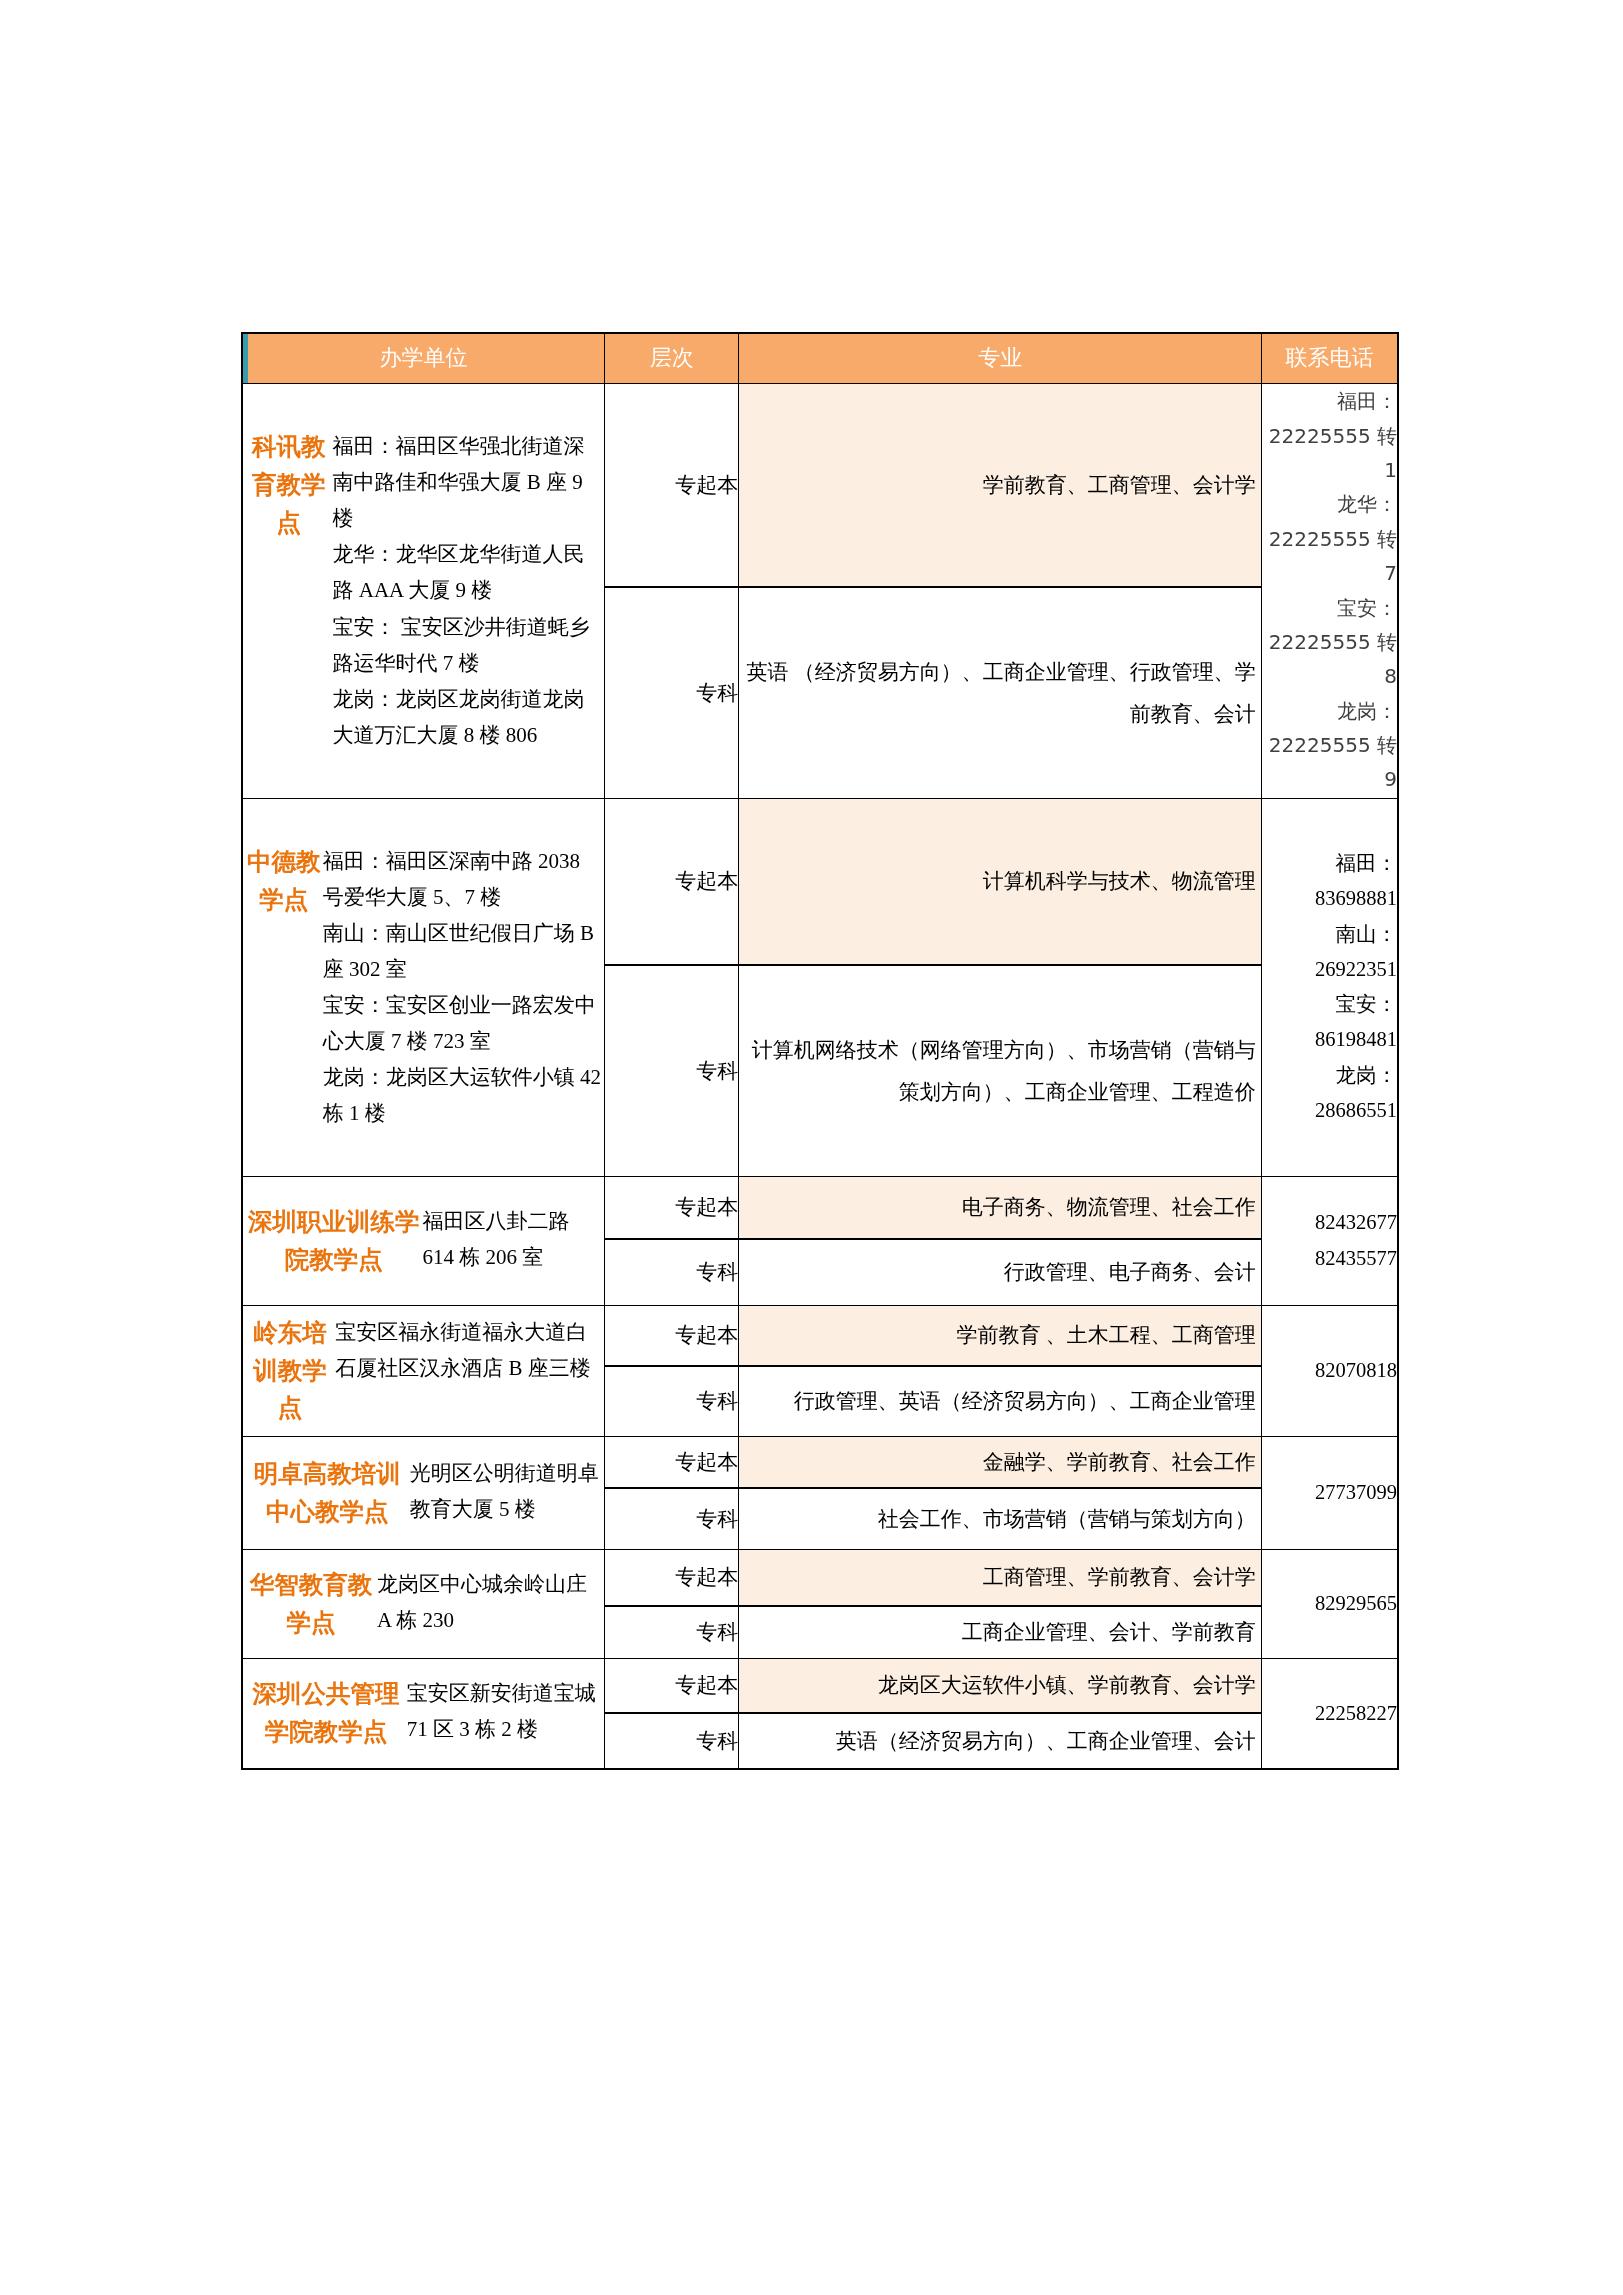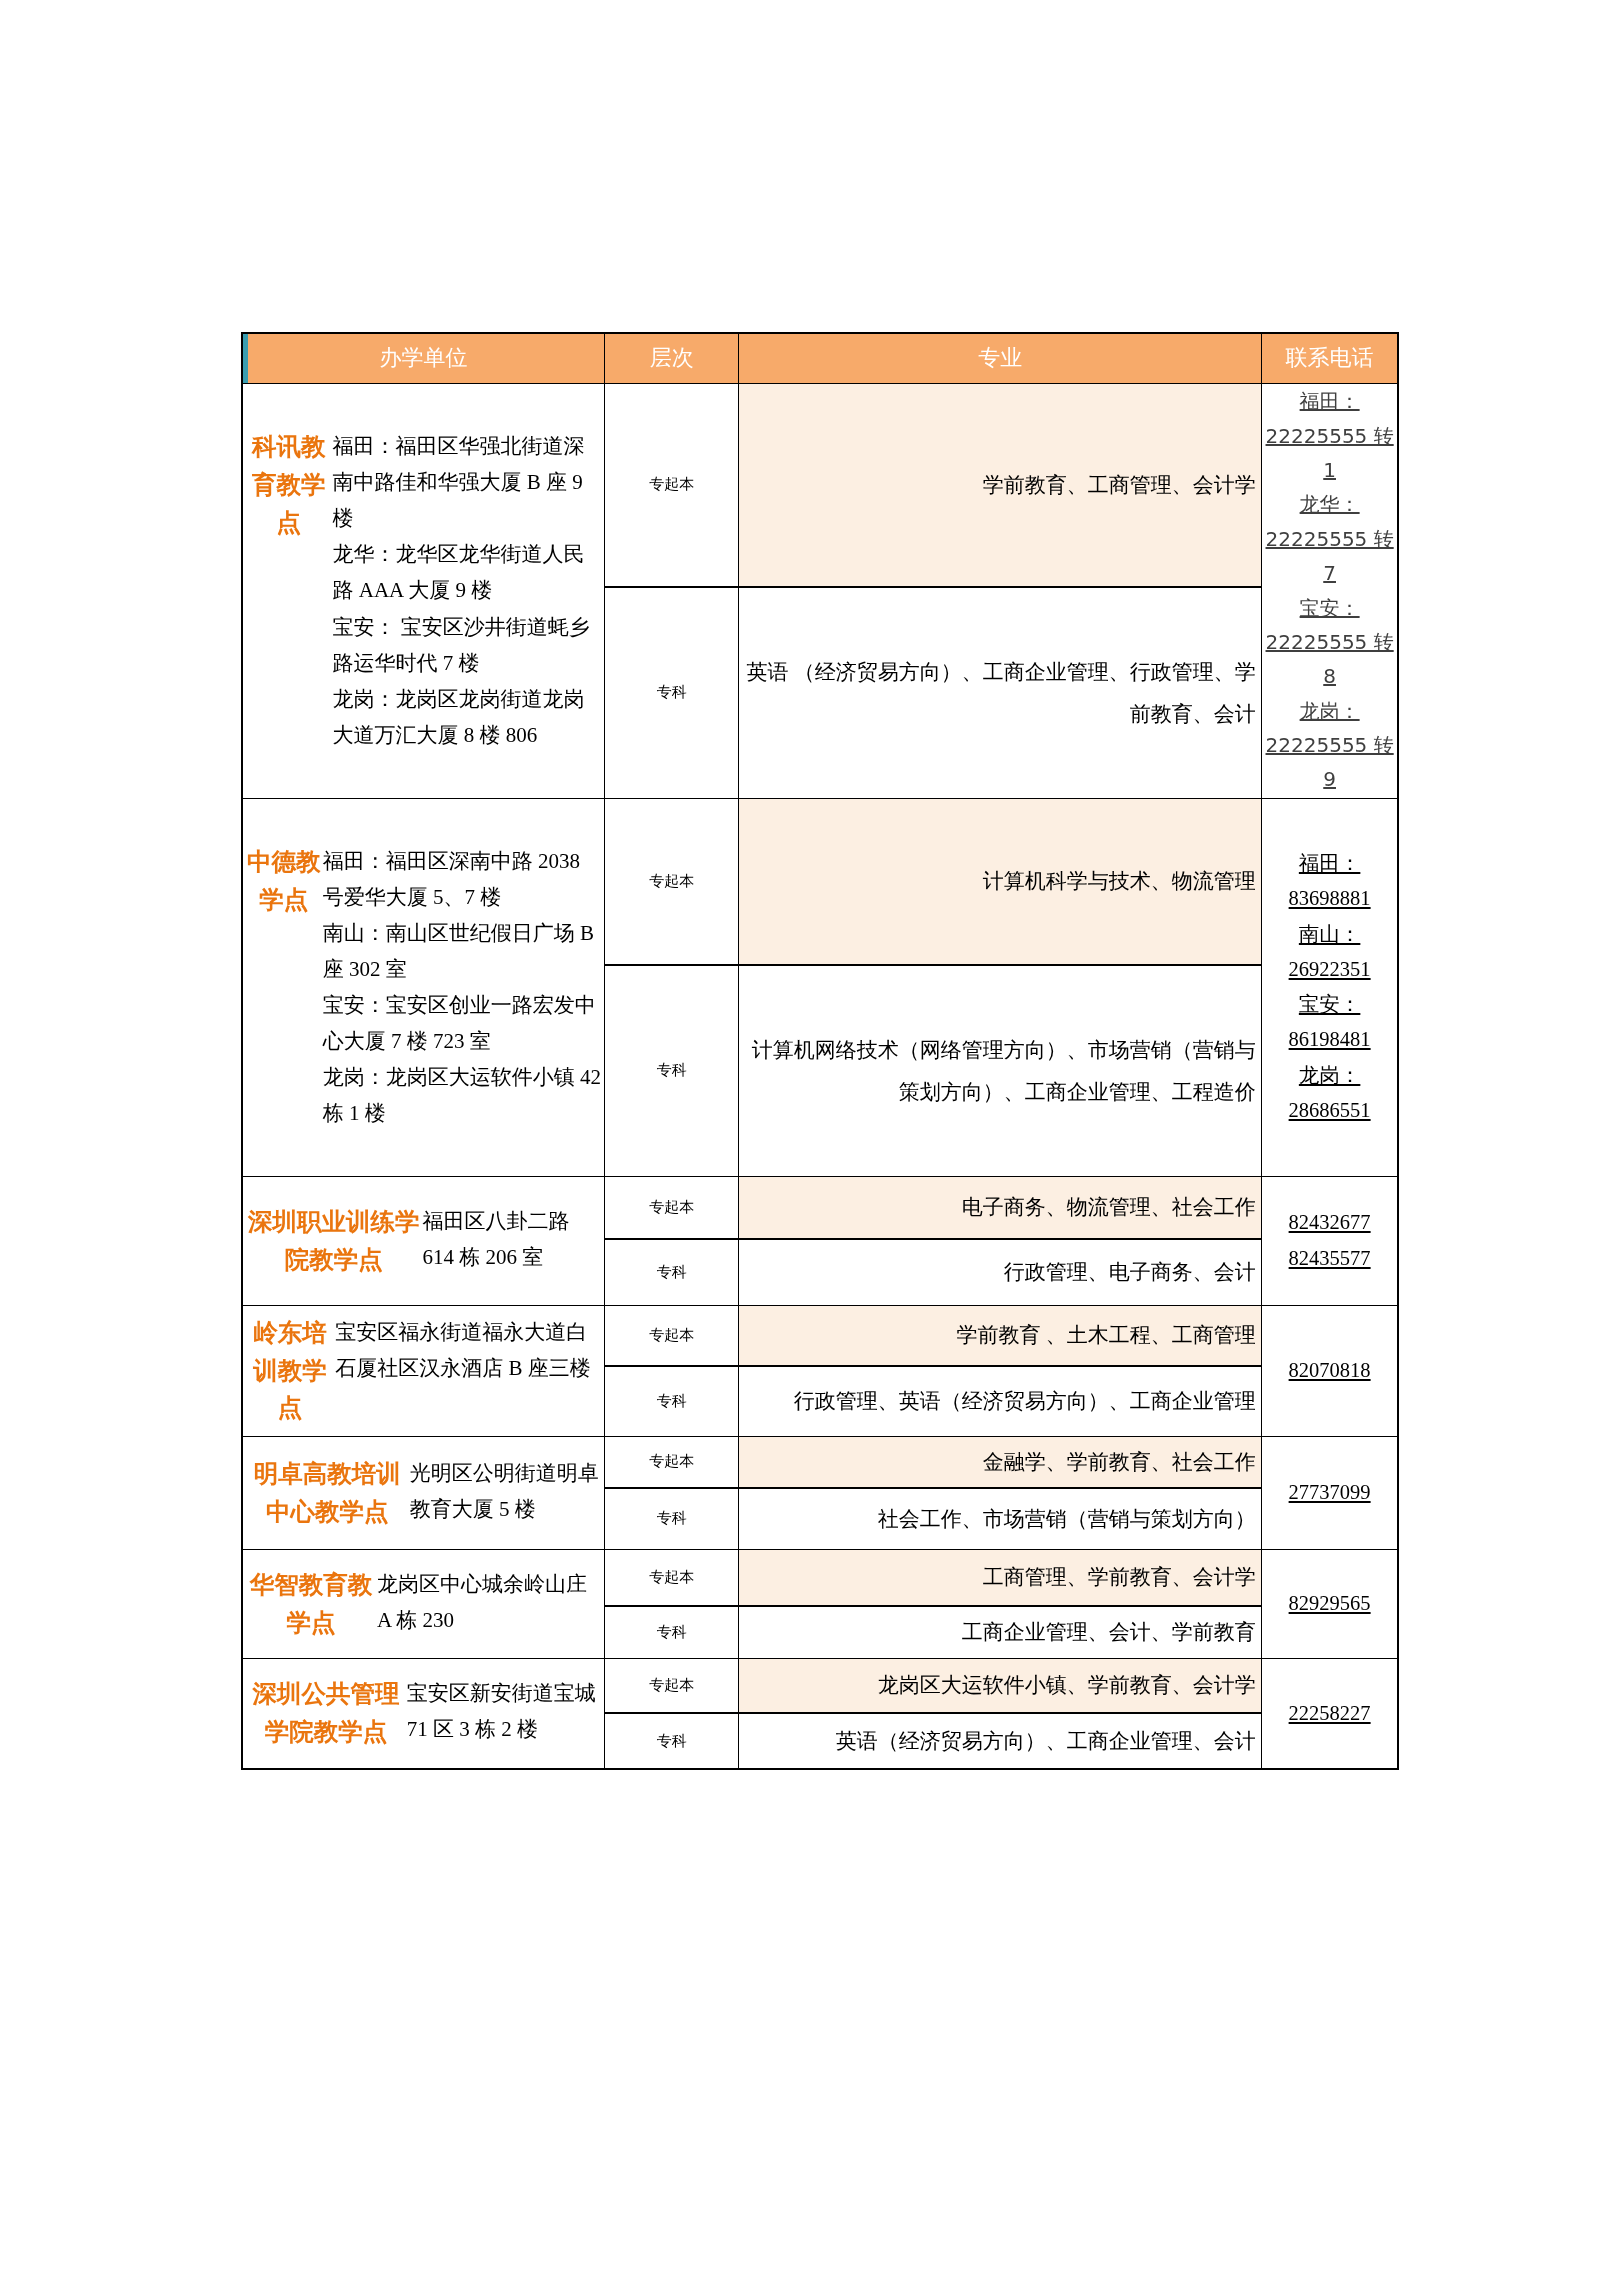--- a/index.html
+++ b/index.html
@@ -72,36 +72,35 @@
     font-size:24.5px;
     line-height:1.55;
   }
   .unit-address{
     text-align:left;
     font-size:21px;
     line-height:1.72;
     white-space:pre-line;
   }
   .level-cell{
-    text-align:center;
-    font-size:15px;
+    text-align:right;
+    font-size:21px;
   }
   .majors-cell{
     text-align:right;
     font-size:21px;
     line-height:2.0;
     padding:2.7px 5.5px;
   }
   .peach{background:var(--zebra-peach);}
   .phone-cell{
-    text-align:center;
+    text-align:right;
     font-size:20.5px;
     line-height:1.72;
     white-space:pre-line;
-    text-decoration:underline;
   }
   .phone-sans{
     font-family:var(--sans);
     color:var(--phone-gray);
     font-size:20px;
   }
   tr.divider-row > td{
     border-top:2.7px solid var(--border-black);
   }
 </style>

